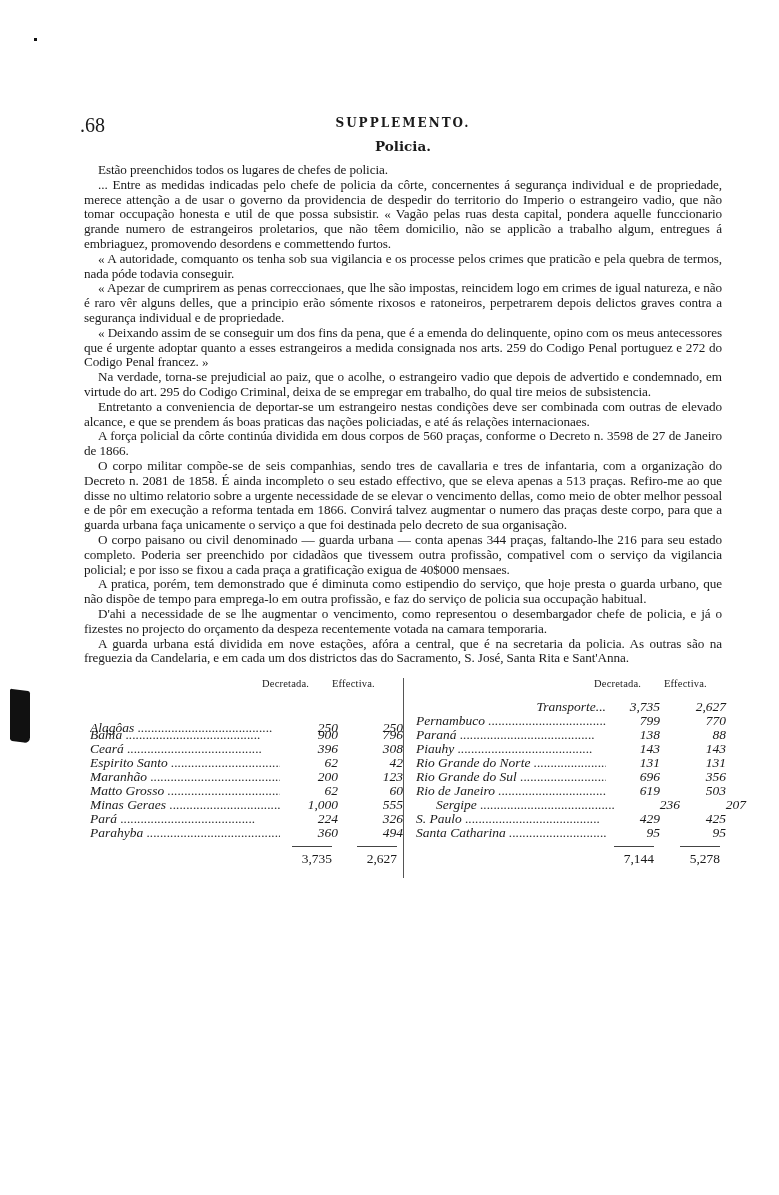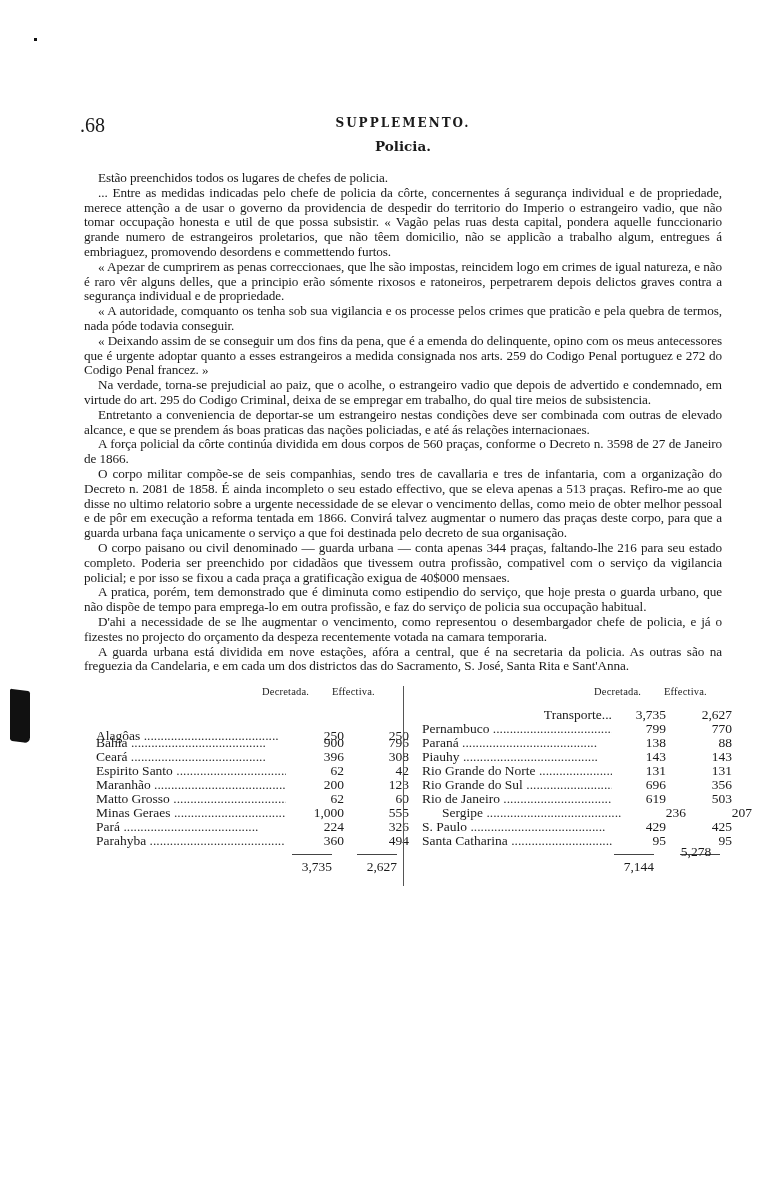--- a/index.html
+++ b/index.html
@@ -5,34 +5,34 @@
   html, body { margin: 0; padding: 0; background: #ffffff; }
   body {
     width: 779px; height: 1195px; position: relative; overflow: hidden;
     font-family: "DejaVu Serif", "Liberation Serif", serif;
     color: #1a1a1a;
   }
   .page { position: absolute; left: 84px; top: 93px; width: 638px; }
   .header { position: relative; height: 22px; margin-top: 23px; }
   .page-num { position: absolute; left: -4px; top: -2px; font-size: 20px; font-family: "Liberation Serif", serif; }
   .running-title { position: absolute; left: 0; right: 0; text-align: center; top: 0; font-weight: bold; letter-spacing: 2px; font-size: 12px; font-family: "DejaVu Serif", serif; }
-  .section-title { text-align: center; font-weight: bold; font-size: 13.5px; line-height: 17px; margin: 16px; }
+  .section-title { text-align: center; font-weight: bold; font-size: 13.5px; line-height: 17px; margin: 8px; }
   .section-title.first { margin-top: 0px; }
   p.para {
     margin: 0; font-size: 13.2px; line-height: 14.8px; text-align: justify;
     text-indent: 14px; font-family: "Liberation Serif", serif; font-stretch: condensed;
     letter-spacing: -0.1px;
   }
   .table-wrap { position: relative; margin-top: 12px; height: 200px; font-family: "Liberation Serif", serif; font-size: 13.5px; }
   .half { position: absolute; top: 0; }
   .half.left { left: 0; width: 318px; }
   .half.right { left: 326px; width: 316px; }
   .divider { position: absolute; left: 319px; top: 0; width: 1px; height: 200px; background: #555; }
   .colhead { position: absolute; top: 0; font-size: 10.5px; letter-spacing: 0.2px; }
-  .row { position: absolute; left: 12px; height: 14px; line-height: 14px; width: 100%; }
+  .row { position: absolute; left: 6px; height: 14px; line-height: 14px; width: 100%; font-style: italic; }
   .row .name { position: absolute; left: 0; white-space: nowrap; overflow: hidden; }
   .row .dec, .row .eff { position: absolute; text-align: right; width: 48px; }
   .left .row .name { width: 190px; }
   .left .row .dec { left: 200px; }
   .left .row .eff { left: 265px; }
   .right .row .name { width: 190px; }
   .right .row .dec { left: 196px; }
   .right .row .eff { left: 262px; }
   .dots { color: #333; }
   .rule { position: absolute; height: 1px; background: #444; width: 40px; }
@@ -49,22 +49,22 @@
 <div class="page">
   <div class="header">
     <span class="page-num">.68</span>
     <div class="running-title">SUPPLEMENTO.</div>
   </div>
 
   <h2 class="section-title first">Policia.</h2>
   <div>
     <p class="para">Estão preenchidos todos os lugares de chefes de policia.</p>
     <p class="para">... Entre as medidas indicadas pelo chefe de policia da côrte, concernentes á segurança individual e de propriedade, merece attenção a de usar o governo da providencia de despedir do territorio do Imperio o estrangeiro vadio, que não tomar occupação honesta e util de que possa subsistir. « Vagão pelas ruas desta capital, pondera aquelle funccionario grande numero de estrangeiros proletarios, que não têem domicilio, não se applicão a trabalho algum, entregues á embriaguez, promovendo desordens e commettendo furtos.</p>
+    <p class="para">« A autoridade, comquanto os tenha sob sua vigilancia e os processe pelos crimes que praticão e pela quebra de termos, nada póde todavia conseguir.</p>
     <p class="para">« Apezar de cumprirem as penas correccionaes, que lhe são impostas, reincidem logo em crimes de igual natureza, e não é raro vêr alguns delles, que a principio erão sómente rixosos e ratoneiros, perpetrarem depois delictos graves contra a segurança individual e de propriedade.</p>
-    <p class="para">« A autoridade, comquanto os tenha sob sua vigilancia e os processe pelos crimes que praticão e pela quebra de termos, nada póde todavia conseguir.</p>
     <p class="para">« Deixando assim de se conseguir um dos fins da pena, que é a emenda do delinquente, opino com os meus antecessores que é urgente adoptar quanto a esses estrangeiros a medida consignada nos arts. 259 do Codigo Penal portuguez e 272 do Codigo Penal francez. »</p>
     <p class="para">Na verdade, torna-se prejudicial ao paiz, que o acolhe, o estrangeiro vadio que depois de advertido e condemnado, em virtude do art. 295 do Codigo Criminal, deixa de se empregar em trabalho, do qual tire meios de subsistencia.</p>
     <p class="para">Entretanto a conveniencia de deportar-se um estrangeiro nestas condições deve ser combinada com outras de elevado alcance, e que se prendem ás boas praticas das nações policiadas, e até ás relações internacionaes.</p>
   </div>
 
   <div>
     <p class="para">A força policial da côrte continúa dividida em dous corpos de 560 praças, conforme o Decreto n. 3598 de 27 de Janeiro de 1866.</p>
     <p class="para">O corpo militar compõe-se de seis companhias, sendo tres de cavallaria e tres de infantaria, com a organização do Decreto n. 2081 de 1858. É ainda incompleto o seu estado effectivo, que se eleva apenas a 513 praças. Refiro-me ao que disse no ultimo relatorio sobre a urgente necessidade de se elevar o vencimento dellas, como meio de obter melhor pessoal e de pôr em execução a reforma tentada em 1866. Convirá talvez augmentar o numero das praças deste corpo, para que a guarda urbana faça unicamente o serviço a que foi destinada pelo decreto de sua organisação.</p>
     <p class="para">O corpo paisano ou civil denominado — guarda urbana — conta apenas 344 praças, faltando-lhe 216 para seu estado completo. Poderia ser preenchido por cidadãos que tivessem outra profissão, compativel com o serviço da vigilancia policial; e por isso se fixou a cada praça a gratificação exigua de 40$000 mensaes.</p>
     <p class="para">A pratica, porém, tem demonstrado que é diminuta como estipendio do serviço, que hoje presta o guarda urbano, que não dispõe de tempo para emprega-lo em outra profissão, e faz do serviço de policia sua occupação habitual.</p>
@@ -179,17 +179,17 @@
             <span class="eff">425</span>
           </div>
           <div class="row" style="top: 148px;">
             <span class="name">Santa Catharina<span class="dots"> ........................................</span></span>
             <span class="dec">95</span>
             <span class="eff">95</span>
           </div>
           <div class="rule" style="top: 168px; left: 204px;"></div>
           <div class="rule" style="top: 168px; left: 270px;"></div>
           <div class="total" style="top: 174px; left: 196px;">7,144</div>
-          <div class="total" style="top: 159px; left: 262px; text-align: center;">5,278</div>
+          <div class="total" style="top: 174px; left: 262px;">5,278</div>
         </div>
     </div>
   </div>
 </div>
 
 </body></html>

